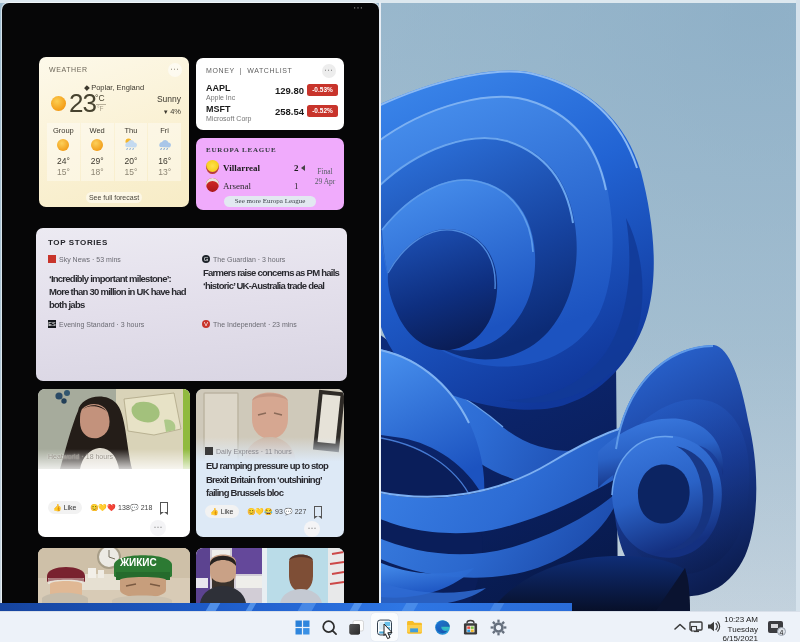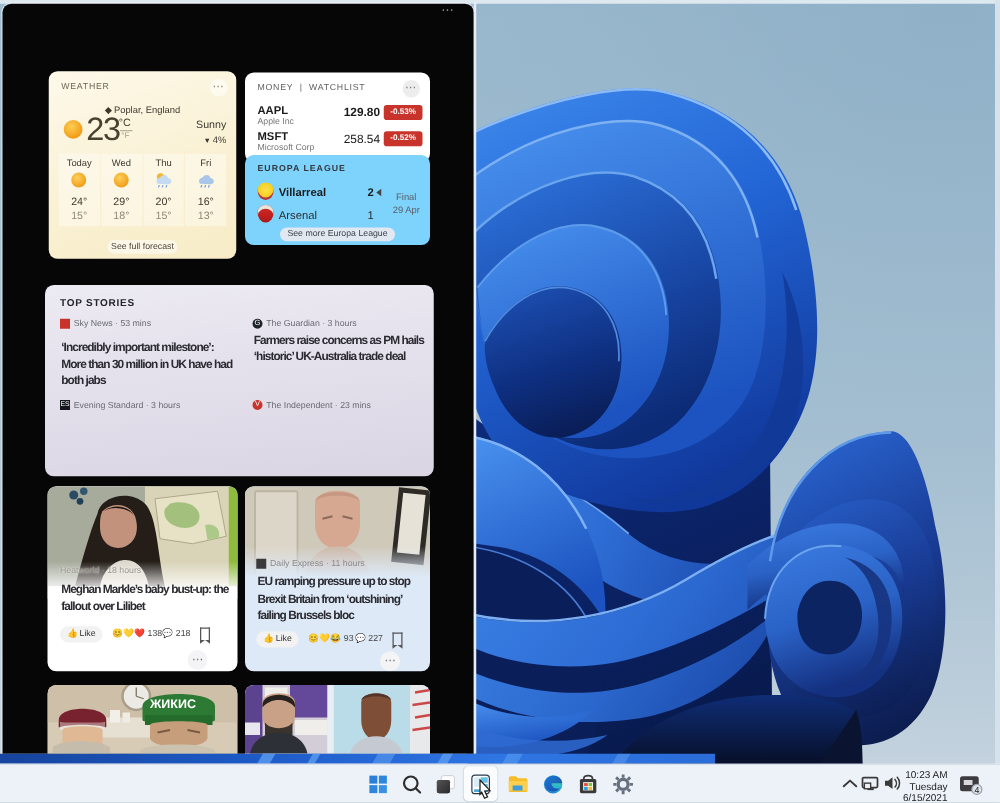--- a/index.html
+++ b/index.html
@@ -20,21 +20,21 @@
 
   .card { position:absolute; border-radius:7px; overflow:hidden; }
   .hdr  { font-size:7px; letter-spacing:0.6px; color:#5f5f5f; font-weight:400; }
 
   
   #wx { left:37px; top:54px; width:150px; height:150px;
         background:linear-gradient(160deg,#fdf9ea 0%, #faf1d4 55%, #f7ecc6 100%); }
   
   #money { left:194px; top:55px; width:148px; height:72px; background:#ffffff; }
   
-  #uefa { left:194px; top:121px; width:148px; height:72px; background:#7dd3fc; }
+  #uefa { left:194px; top:135px; width:148px; height:72px; background:#f0abfc;font-family:Liberation Serif, serif; }
   
   #stories { left:34px; top:225px; width:311px; height:153px;
              background:linear-gradient(175deg,#eceaf2 0%, #e3dfeb 50%, #d9d5e3 100%); }
   
   #n1 { left:36px; top:386px; width:152px; height:148px; background:#ffffff; }
   #n2 { left:194px; top:386px; width:148px; height:148px; background:#dde9f6; }
   #r2a { left:36px; top:545px; width:152px; height:57px; background:#cfc3ae; border-radius:7px 7px 0 0;}
   #r2b { left:194px; top:545px; width:148px; height:57px; background:#efefef; border-radius:7px 7px 0 0;}
 
   .dots3 { color:#9a9a9a; font-size:9px; letter-spacing:1px; line-height:4px; }
@@ -193,21 +193,21 @@
       <div class="abs" style="left:12px;top:39px;width:15px;height:15px;border-radius:50%;background:radial-gradient(circle at 40% 35%,#fcce52,#f4a01b 65%,#ec8c10);"></div>
       <div class="abs" style="left:30px;top:31px;font-size:26px;font-weight:400;letter-spacing:-1px;color:#46422f;">23</div>
       <div class="abs" style="left:56px;top:36px;font-size:8.5px;color:#46422f;">°C</div>
       <div class="abs" style="left:57px;top:47px;width:10px;border-top:1px solid #b8b09a;"></div>
       <div class="abs" style="left:58px;top:48px;font-size:6.5px;color:#a49c88;">°F</div>
       <div class="abs" style="right:8px;top:37px;font-size:8.5px;color:#3c382e;text-align:right;">Sunny</div>
       <div class="abs" style="right:8px;top:50px;font-size:7.5px;color:#3c382e;text-align:right;"><span style="font-size:6px;">▼</span> 4%</div>
 
       <div class="abs" style="left:8px;top:66px;width:134px;height:58px;display:flex;gap:1px;">
         <div class="fc">
-            <div class="fd">Today</div>
+            <div class="fd">Group</div>
             <div class="fi"><span class="sun"></span></div>
             <div class="ft">24°</div>
             <div class="fb">15°</div>
           </div>
         <div class="fc">
             <div class="fd">Wed</div>
             <div class="fi"><span class="sun"></span></div>
             <div class="ft">29°</div>
             <div class="fb">18°</div>
           </div>
@@ -236,21 +236,21 @@
 
     <div class="card" id="money">
       <div class="abs hdr" style="left:10px;top:9px;">MONEY&nbsp;&nbsp;|&nbsp;&nbsp;WATCHLIST</div>
       <div class="abs dots3" style="right:8px;top:6px;width:14px;height:14px;border-radius:50%;background:#ededed;text-align:center;line-height:13px;color:#777;">⋯</div>
       <div class="abs" style="left:10px;top:25px;font-size:9px;font-weight:700;color:#1b1b1b;">AAPL</div>
       <div class="abs" style="left:10px;top:36px;font-size:7px;color:#767676;">Apple Inc</div>
       <div class="abs" style="right:40px;top:27px;font-size:9.5px;font-weight:700;color:#1b1b1b;">129.80</div>
       <div class="abs" style="right:6px;top:26px;width:31px;height:12px;background:#c8342b;border-radius:2.5px;color:#fff;font-size:6.5px;font-weight:700;text-align:center;line-height:12px;">-0.53%</div>
       <div class="abs" style="left:10px;top:46px;font-size:9px;font-weight:700;color:#1b1b1b;">MSFT</div>
       <div class="abs" style="left:10px;top:57px;font-size:7px;color:#767676;">Microsoft Corp</div>
-      <div class="abs" style="right:40px;top:48px;font-size:9.5px;font-weight:400;color:#1b1b1b;">258.54</div>
+      <div class="abs" style="right:40px;top:48px;font-size:9.5px;font-weight:700;color:#1b1b1b;">258.54</div>
       <div class="abs" style="right:6px;top:47px;width:31px;height:12px;background:#c8342b;border-radius:2.5px;color:#fff;font-size:6.5px;font-weight:700;text-align:center;line-height:12px;">-0.52%</div>
     </div>
 
     <div class="card" id="uefa">
       <div class="abs hdr" style="left:10px;top:8px;color:#33383f;font-weight:700;letter-spacing:0.8px;">EUROPA LEAGUE</div>
       <div class="abs crest1" style="left:10px;top:22px;"></div>
       <div class="abs" style="left:27px;top:25px;font-size:9px;font-weight:700;color:#1b1b1b;">Villarreal</div>
       <div class="abs" style="left:98px;top:25px;font-size:9px;font-weight:700;color:#1b1b1b;">2</div>
       <div class="abs" style="left:105px;top:27px;width:0;height:0;border-top:3px solid transparent;border-bottom:3px solid transparent;border-right:4px solid #444;"></div>
       <div class="abs crest2" style="left:10px;top:40px;"></div>
@@ -286,21 +286,20 @@
           <circle cx="29" cy="4" r="3" fill="#31566f"></circle>
           <circle cx="26" cy="12" r="2.7" fill="#223f58"></circle>
 
         <path d="M40,22 C42,8 66,2 78,14 C88,24 88,56 94,80 L22,80 C28,58 34,36 40,22 Z" fill="#241d18"></path>
         <path d="M44,20 C52,12 66,14 70,24 C74,36 70,46 60,49 C50,51 42,44 42,33 C42,27 42,24 44,20 Z" fill="#c3927c"></path>
         <path d="M45,20 C52,14 64,15 69,23 C64,17 52,16 47,19 Z" fill="#1b1410"></path>
         <path d="M42,80 C44,68 52,60 61,59 C72,58 79,68 81,80 Z" fill="#ddd8cc"></path>
       </svg>
       <div class="abs" style="left:0;top:60px;width:152px;height:30px;background:linear-gradient(180deg,rgba(255,255,255,0) 0%,#ffffff 85%);"></div>
       <div class="abs" style="left:10px;top:64px;font-size:7px;color:#9a958c;text-shadow:0 0 2px #fff;">Heatworld · 18 hours</div>
-      <div class="abs headline" style="left:11px;top:76px;line-height:13.5px;">Meghan Markle’s baby bust-up: the<br>fallout over Lilibet</div>
       <div class="abs pill" style="left:10px;top:112px;width:34px;">👍 Like</div>
       <div class="abs rx" style="left:52px;top:112px;">😊💛❤️&nbsp;138</div>
       <div class="abs rx" style="left:92px;top:112px;">💬&nbsp;218</div>
       <div class="abs bkm" style="left:122px;top:113px;"></div>
       <div class="abs dotc" style="left:112px;top:131px;">⋯</div>
     </div>
 
     <div class="card" id="n2">
       <svg width="148" height="72" viewBox="0 0 148 72" style="position:absolute;left:0;top:0;">
         <rect width="148" height="72" fill="#cfc9ba"></rect>

